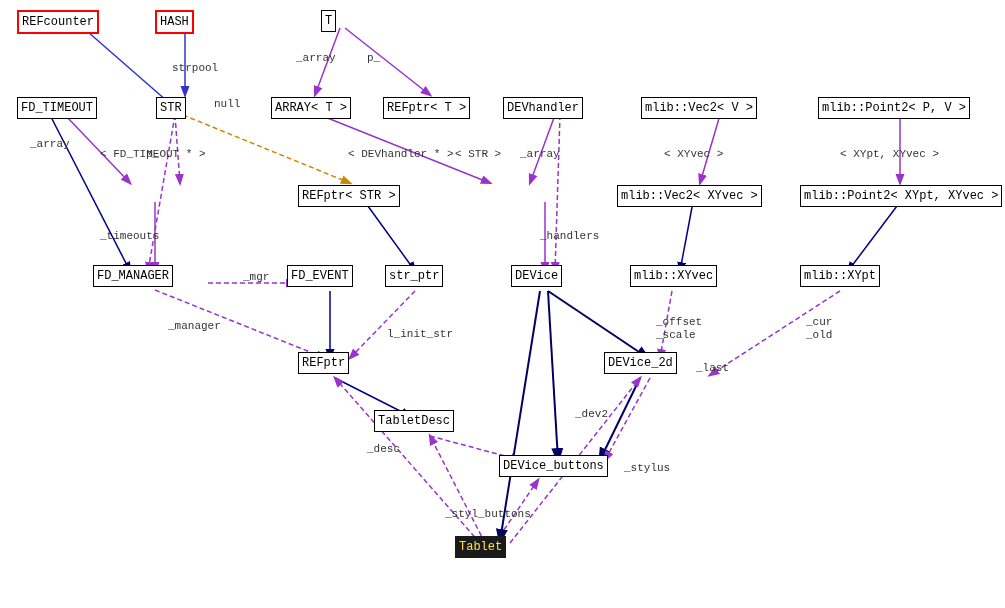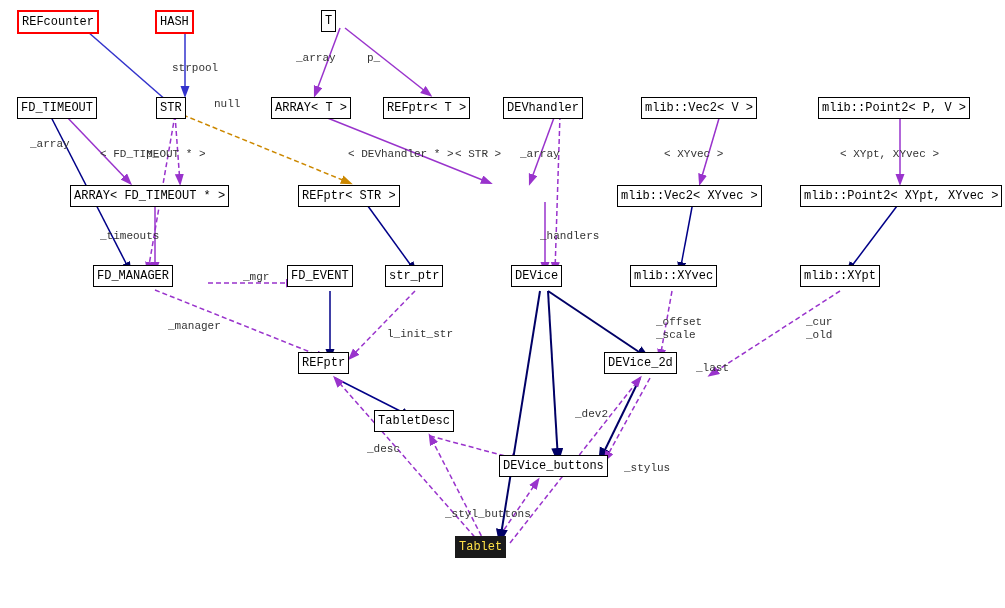--- a/index.html
+++ b/index.html
@@ -154,21 +154,20 @@
   <div class="node" style="left:321px; top:10px;">T</div>
 
   <div class="node" style="left:17px; top:97px;">FD_TIMEOUT</div>
   <div class="node" style="left:156px; top:97px;">STR</div>
   <div class="node" style="left:271px; top:97px;">ARRAY&lt; T &gt;</div>
   <div class="node" style="left:383px; top:97px;">REFptr&lt; T &gt;</div>
   <div class="node" style="left:503px; top:97px;">DEVhandler</div>
   <div class="node" style="left:641px; top:97px;">mlib::Vec2&lt; V &gt;</div>
   <div class="node" style="left:818px; top:97px;">mlib::Point2&lt; P, V &gt;</div>
 
-  <div class="node" style="left:70px; top:185px;">ARRAY&lt; FD_TIMEOUT * &gt;</div>
   <div class="node" style="left:298px; top:185px;">REFptr&lt; STR &gt;</div>
   <div class="node" style="left:617px; top:185px;">mlib::Vec2&lt; XYvec &gt;</div>
   <div class="node" style="left:800px; top:185px;">mlib::Point2&lt; XYpt, XYvec &gt;</div>
 
   <div class="node" style="left:93px; top:265px;">FD_MANAGER</div>
   <div class="node" style="left:287px; top:265px;">FD_EVENT</div>
   <div class="node" style="left:385px; top:265px;">str_ptr</div>
   <div class="node" style="left:511px; top:265px;">DEVice</div>
   <div class="node" style="left:630px; top:265px;">mlib::XYvec</div>
   <div class="node" style="left:800px; top:265px;">mlib::XYpt</div>

